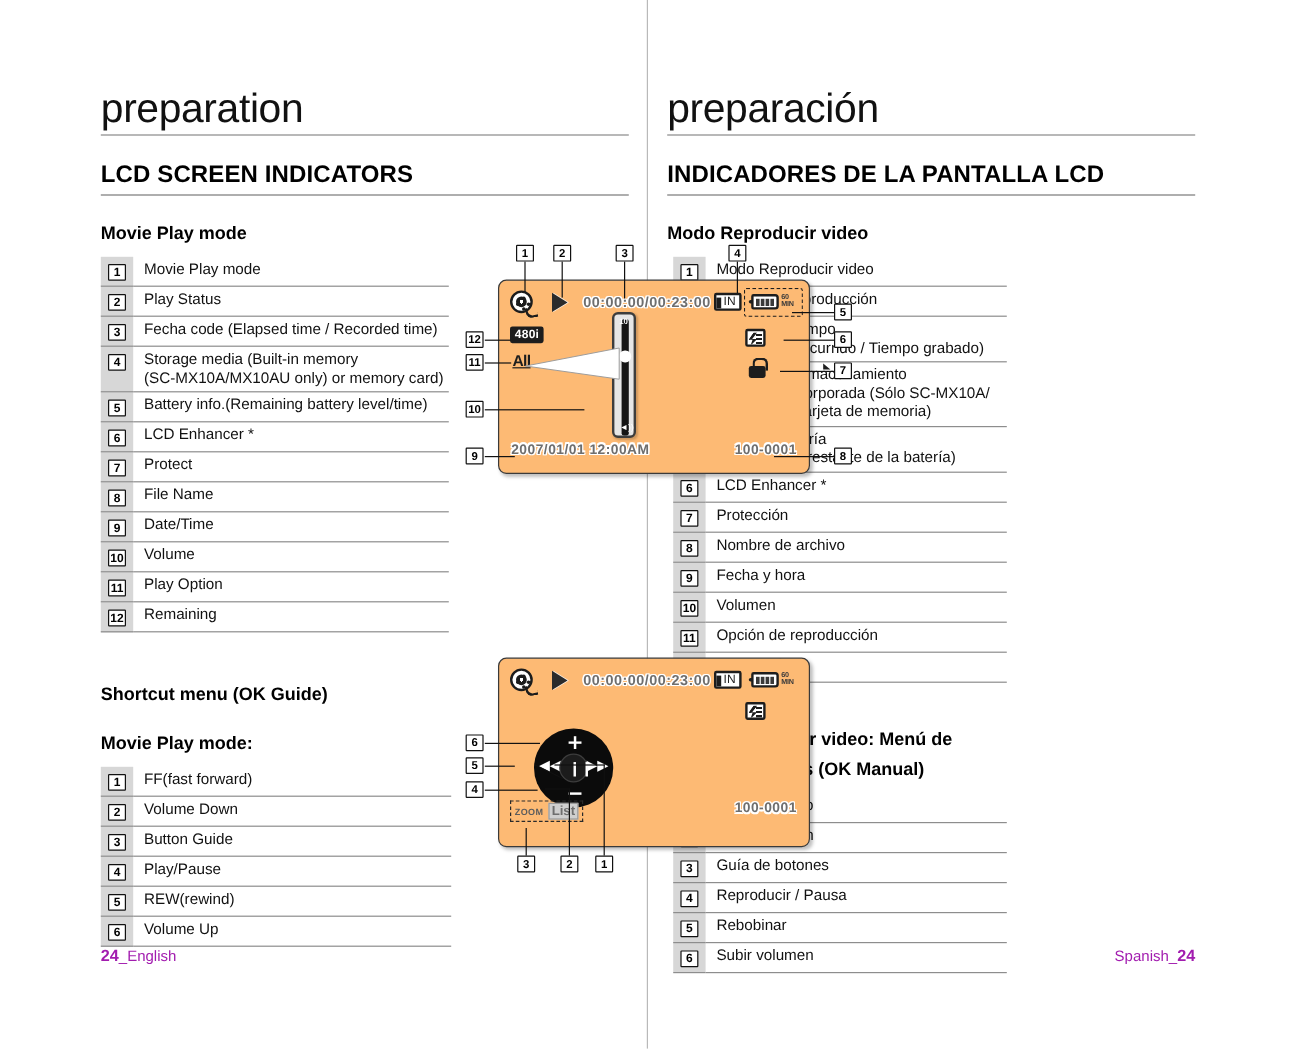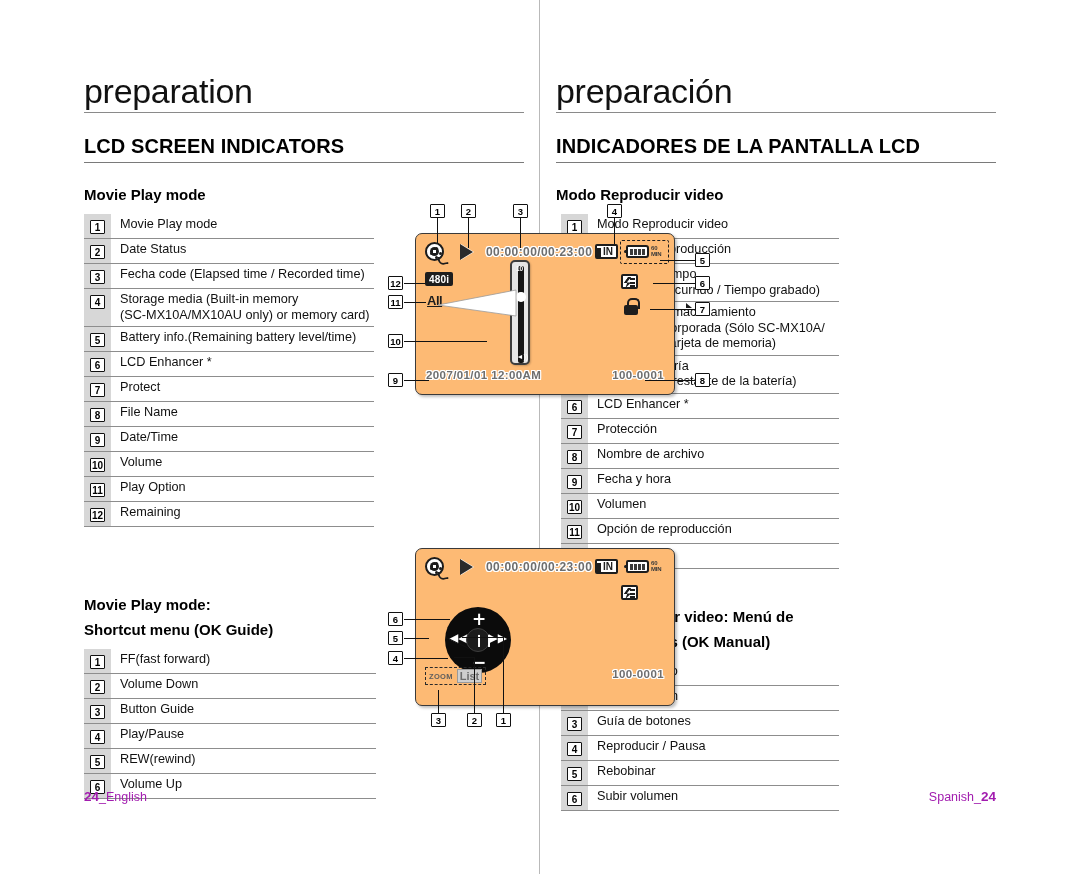--- a/index.html
+++ b/index.html
@@ -167,21 +167,21 @@
     border-left: 13px solid #2b2b2b;
     border-top: 8.5px solid transparent;
     border-bottom: 8.5px solid transparent;
     filter: drop-shadow(1px 0 0 #fff);
   }
 
   .in-badge {
     border: 2px solid #1d1d1d;
     background: #fff;
     color: #1d1d1d;
-    font-size: 10px; font-weight: bold;
+    font-size: 10px; font-weight: normal;
     padding: 0 3px 0 6px;
     height: 15px; line-height: 12px;
     border-radius: 2px;
     position: relative;
   }
   .in-badge::before {
     content: "";
     position: absolute; left: -0px; top: 1.5px;
     width: 4px; height: 9px;
     background: #1d1d1d;
@@ -384,21 +384,21 @@
     <div class="sub-title">Movie Play mode</div>
 
     <table class="num-table" style="width:290px">
       <tbody id="tbl-left-ind">
           <tr>
             <td class="numcell"><span class="numbox">1</span></td>
             <td class="txtcell">Movie Play mode</td>
           </tr>
           <tr>
             <td class="numcell"><span class="numbox">2</span></td>
-            <td class="txtcell">Date Status</td>
+            <td class="txtcell">Play Status</td>
           </tr>
           <tr>
             <td class="numcell"><span class="numbox">3</span></td>
             <td class="txtcell">Fecha code (Elapsed time / Recorded time)</td>
           </tr>
           <tr>
             <td class="numcell"><span class="numbox">4</span></td>
             <td class="txtcell">Storage media (Built-in memory<br>(SC-MX10A/MX10AU only) or memory card)</td>
           </tr>
           <tr>
@@ -431,22 +431,22 @@
           </tr>
           <tr>
             <td class="numcell"><span class="numbox">12</span></td>
             <td class="txtcell">Remaining</td>
           </tr>
         </tbody>
     </table>
 
     <div style="height:46px"></div>
 
+    <div class="sub-title two-line" style="margin-top:-4px;margin-bottom:10px">Shortcut menu (OK Guide)</div>
     <div class="sub-title">Movie Play mode:</div>
-    <div class="sub-title two-line" style="margin-top:-4px;margin-bottom:10px">Shortcut menu (OK Guide)</div>
 
     <table class="num-table" style="width:292px">
       <tbody id="tbl-left-sc">
           <tr>
             <td class="numcell"><span class="numbox">1</span></td>
             <td class="txtcell">FF(fast forward)</td>
           </tr>
           <tr>
             <td class="numcell"><span class="numbox">2</span></td>
             <td class="txtcell">Volume Down</td>

